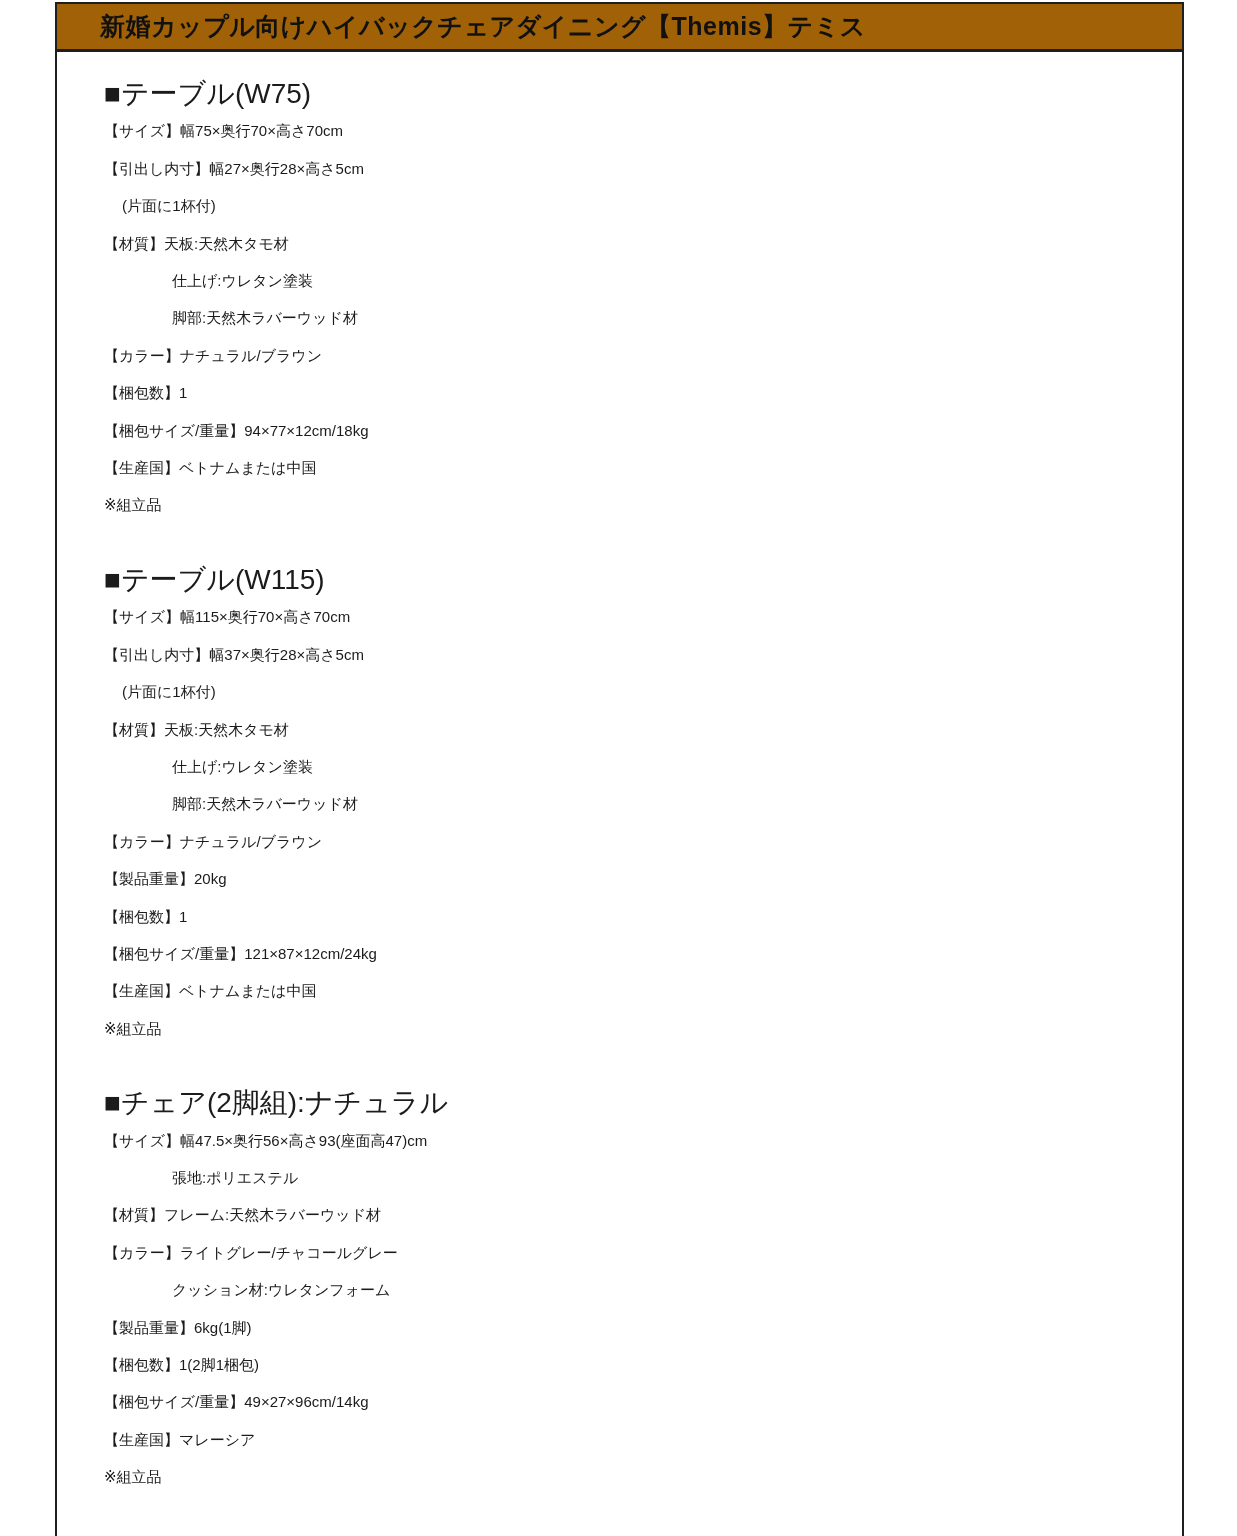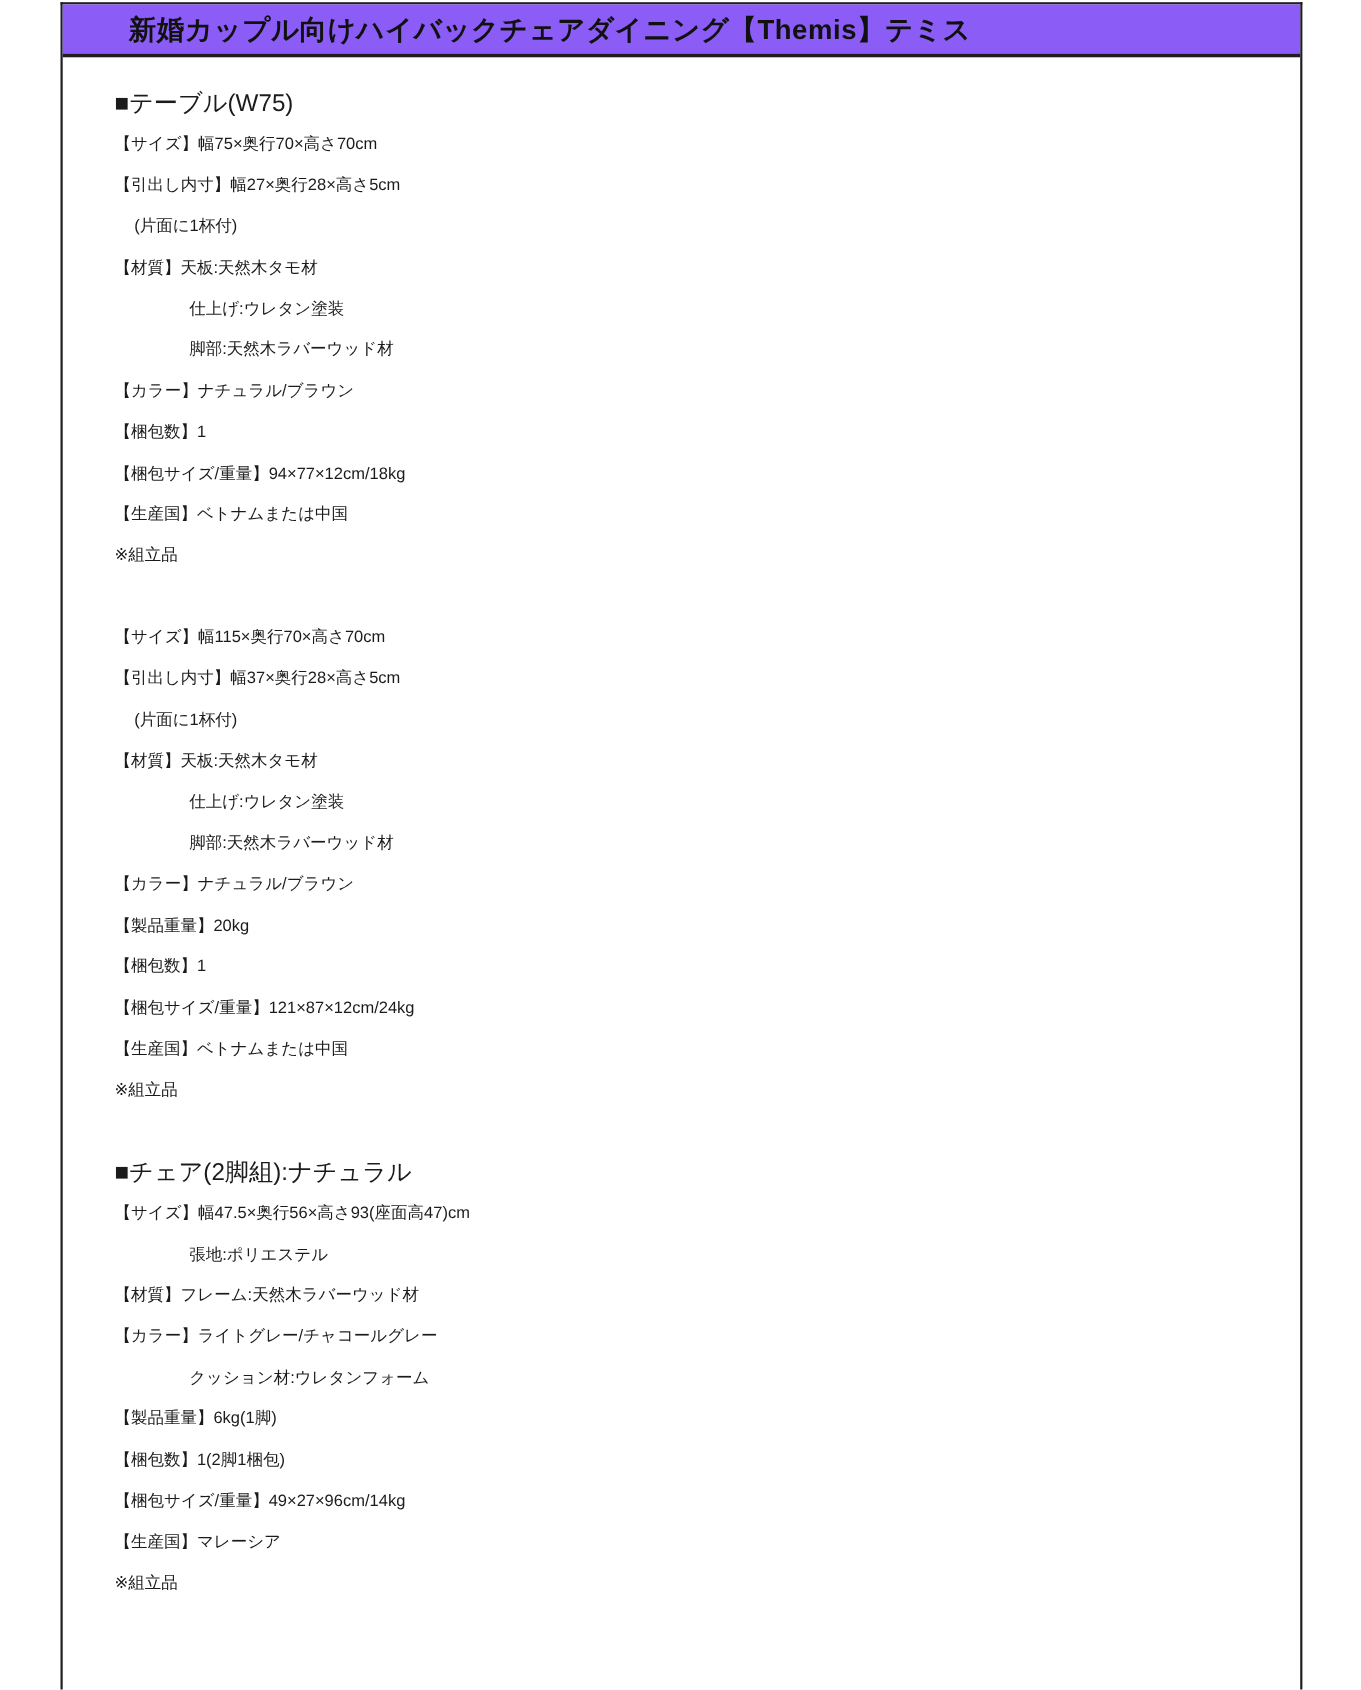--- a/index.html
+++ b/index.html
@@ -21,25 +21,25 @@
     top: 2px;
     width: 1129px;
     height: 1600px; 
     box-sizing: border-box;
     border: 2px solid #1f1f1f;
     border-bottom: none;
     background: #ffffff;
   }
   .title-bar {
     height: 45px;
-    background: #8b5cf6;
+    background: #a16207;
     border-bottom: 3px solid #1f1f1f;
     display: flex;
     align-items: center;
-    padding-left: 60px;
+    padding-left: 43px;
     box-sizing: content-box;
   }
   .title-bar .title-text {
     font-size: 25px;
     font-weight: bold;
     letter-spacing: 0.5px;
     color: #111111;
     white-space: nowrap;
   }
   .spec-body {
@@ -51,21 +51,21 @@
   .spec-section:last-child {
     margin-bottom: 0;
   }
   .line {
     font-size: 15px;
     line-height: 37.4px;
     white-space: pre;
     color: #1b1b1b;
   }
   .heading {
-    font-size: 22px;
+    font-size: 28px;
   }
   .indent {
     padding-left: 68px;
   }
   .half-indent {
     padding-left: 6px;
     margin-left: 12px;
   }
 </style>
 </head>
@@ -88,20 +88,21 @@
       <div class="line indent">仕上げ:ウレタン塗装</div>
       <div class="line indent">脚部:天然木ラバーウッド材</div>
       <div class="line">【カラー】ナチュラル/ブラウン</div>
       <div class="line">【梱包数】1</div>
       <div class="line">【梱包サイズ/重量】94×77×12cm/18kg</div>
       <div class="line">【生産国】ベトナムまたは中国</div>
       <div class="line">※組立品</div>
     </div>
 
     <div class="spec-section">
+      <div class="line heading">■テーブル(W115)</div>
       <div class="line">【サイズ】幅115×奥行70×高さ70cm</div>
       <div class="line">【引出し内寸】幅37×奥行28×高さ5cm</div>
       <div class="line half-indent">(片面に1杯付)</div>
       <div class="line">【材質】天板:天然木タモ材</div>
       <div class="line indent">仕上げ:ウレタン塗装</div>
       <div class="line indent">脚部:天然木ラバーウッド材</div>
       <div class="line">【カラー】ナチュラル/ブラウン</div>
       <div class="line">【製品重量】20kg</div>
       <div class="line">【梱包数】1</div>
       <div class="line">【梱包サイズ/重量】121×87×12cm/24kg</div>

